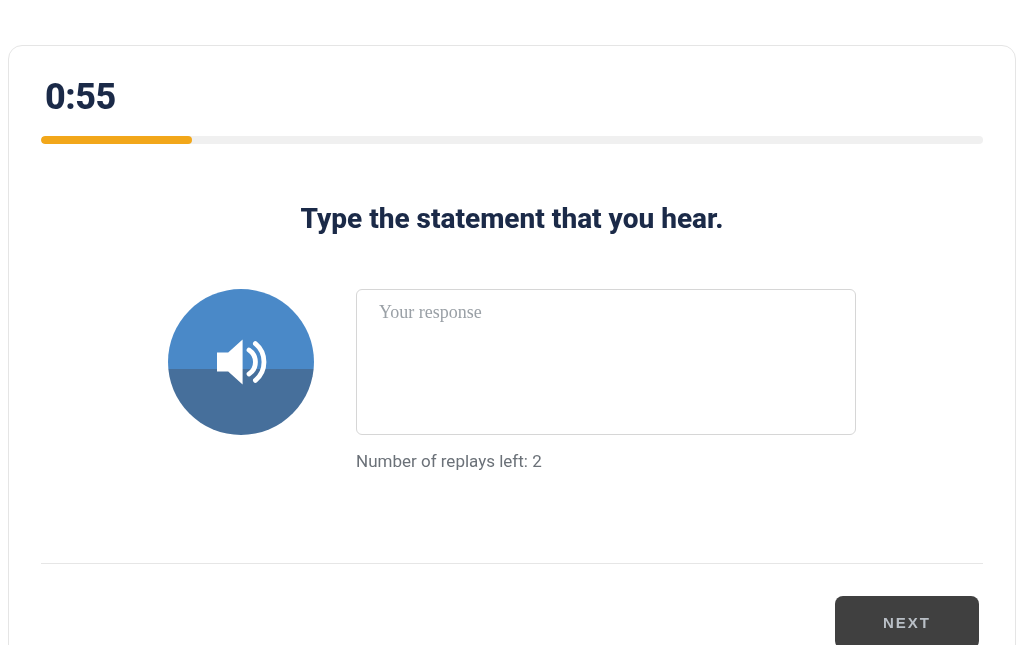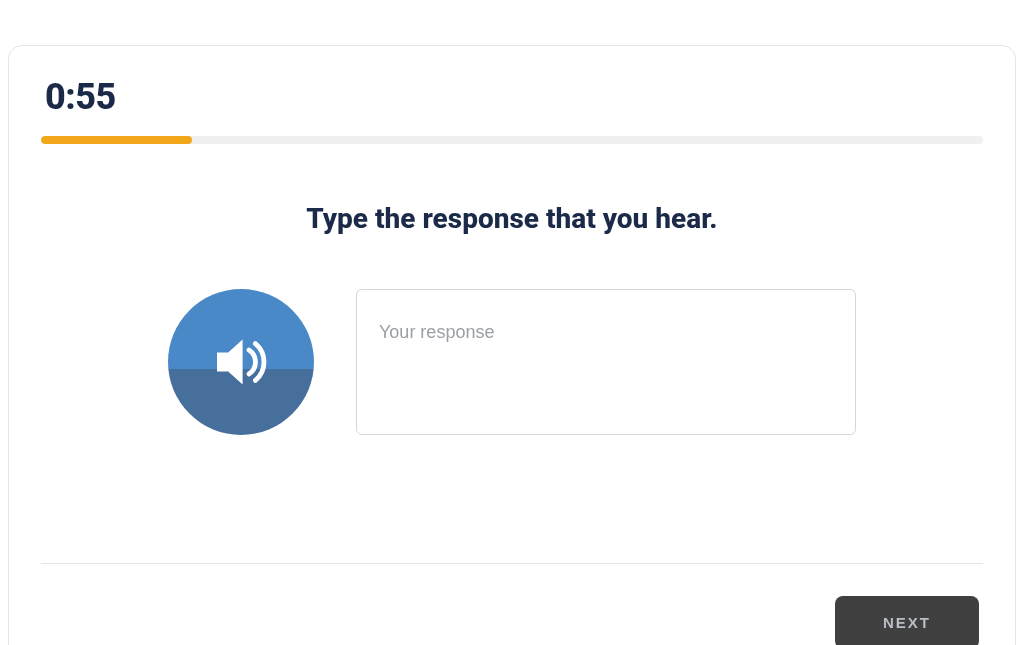--- a/index.html
+++ b/index.html
@@ -71,23 +71,23 @@
       display: flex;
       flex-direction: column;
       width: 500px;
     }
     .response-input {
       width: 100%;
       height: 146px;
       border: 1px solid #d6d6d6;
       border-radius: 6px;
       resize: none;
-      padding: 32px 22px;
+      padding: 12px 22px;
       font-size: 18px;
-      font-family: Liberation Sans, sans-serif;
+      font-family: Liberation Serif, serif;
       color: #333;
       outline: none;
     }
     .response-input::placeholder {
       color: #9aa0a6;
     }
     .replays {
       margin-top: 16px;
       color: #6b7178;
       font-size: 17px;
@@ -122,33 +122,34 @@
 <body>
 
 <div class="card">
 
   <div class="timer">0:55</div>
 
   <div class="progress-track">
     <div class="progress-fill" style="width:16%"></div>
   </div>
 
-  <div class="prompt">Type the response that you hear.</div>
+  <div class="prompt">Type the statement that you hear.</div>
 
   <div class="content-row">
     <button class="audio-button">
       <svg width="80" height="80" viewBox="0 0 100 100">
         <path d="M 20 38 L 34 38 L 52 22 L 52 78 L 34 62 L 20 62 Z" fill="#ffffff"></path>
         <path d="M 60 35 A 18 18 0 0 1 60 65" fill="none" stroke="#ffffff" stroke-width="6" stroke-linecap="round"></path>
         <path d="M 68 27 A 30 30 0 0 1 68 73" fill="none" stroke="#ffffff" stroke-width="6" stroke-linecap="round"></path>
       </svg>
     </button>
 
     <div class="response-column">
       <textarea class="response-input" placeholder="Your response" style=""></textarea>
+      <div class="replays">Number of replays left: 2</div>
     </div>
   </div>
 
   <div class="footer">
     <div class="divider"></div>
     <div class="actions">
       <button class="next-btn">NEXT</button>
     </div>
   </div>
 

